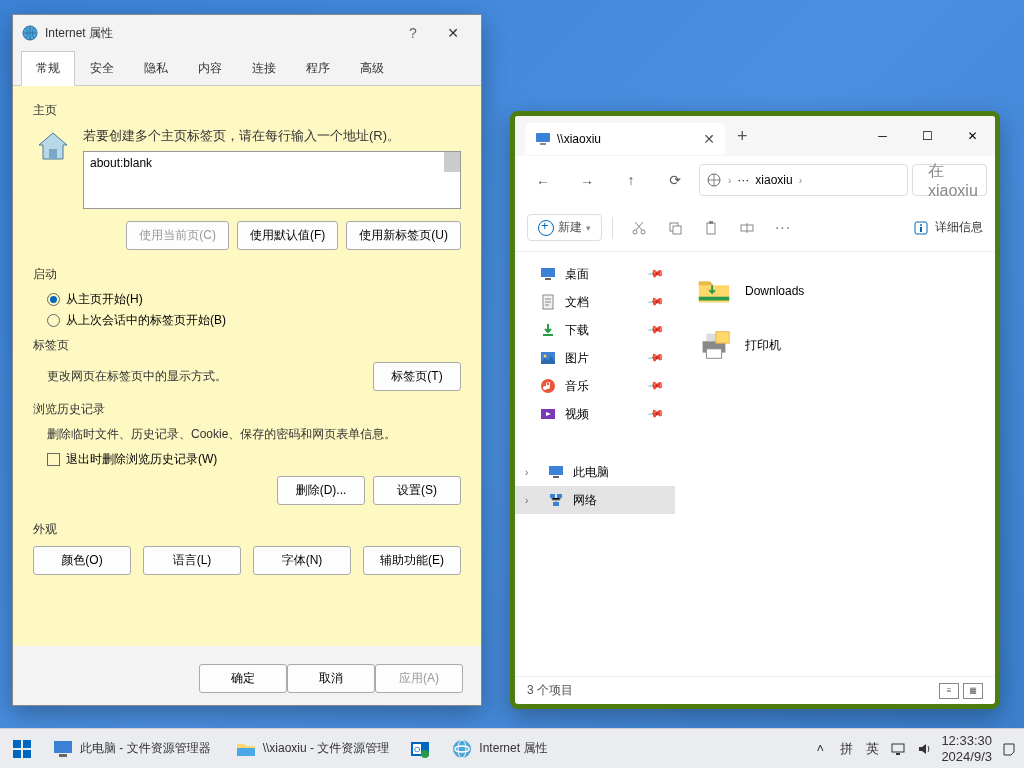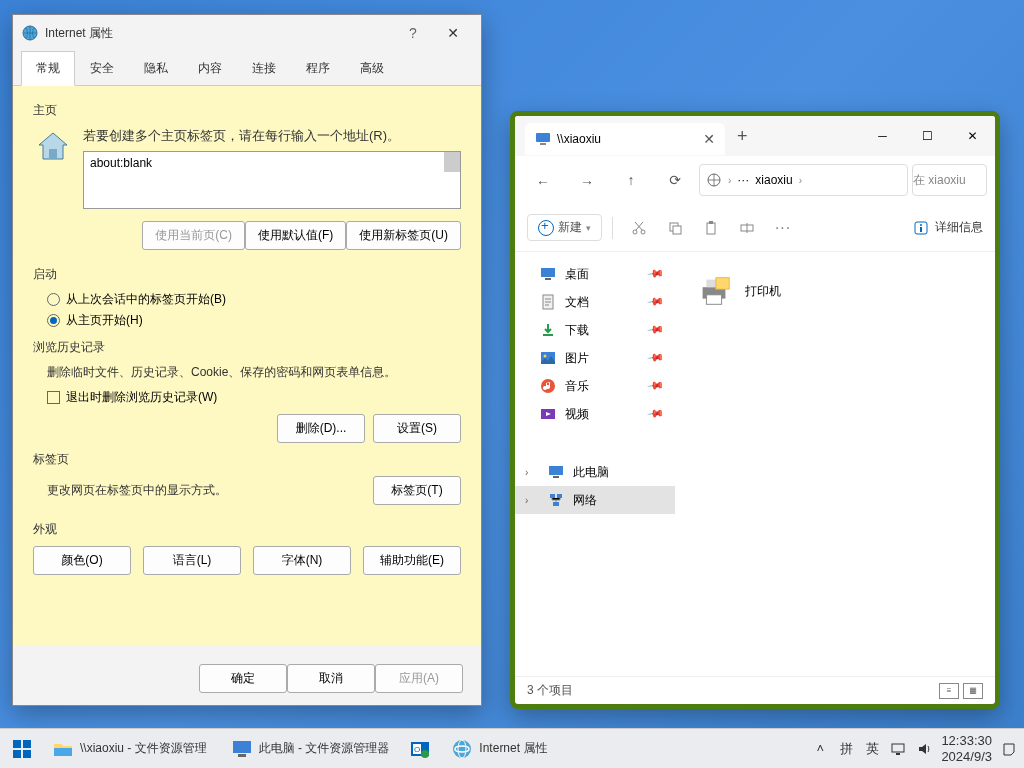--- a/index.html
+++ b/index.html
@@ -17,21 +17,21 @@
 .tab.active { background:#fff; border-color:#ccc; border-bottom:1px solid #fff; margin-bottom:-1px; }
 .tab-body { background:#fef9c3; padding:16px 20px 8px 20px; height:560px; position:relative; }
 .section-title { font-size:12px; color:#333; margin-bottom:8px; }
 .homepage-row { display:flex; gap:10px; }
 .home-icon { width:40px; height:40px; }
 .homepage-right { flex:1; }
 .hp-text { font-size:13px; color:#333; margin-bottom:6px; }
 .ta-wrap { position:relative; }
 .ta { width:100%; height:58px; border:1px solid #999; padding:4px 6px; font-size:12px; resize:none; font-family:inherit; }
 .scroll-thumb { position:absolute; right:1px; top:1px; width:16px; height:20px; background:#ccc; }
-.btn-row { display:flex; margin-top:8px; justify-content:flex-end; }
+.btn-row { display:flex; gap:8px; margin-top:8px; justify-content:flex-end; }
 .btn { background:#fdfdfd; border:1px solid #aaa; padding:5px 12px; font-size:12px; min-width:88px; border-radius:3px; cursor:pointer; text-align:center; }
 .btn.disabled { color:#999; }
 .sect { margin-top:16px; }
 .radio-row, .check-row { display:flex; align-items:center; gap:6px; margin:4px 0 4px 14px; font-size:12px; }
 .radio { width:13px; height:13px; border:1px solid #666; border-radius:50%; display:inline-flex; align-items:center; justify-content:center; }
 .radio.checked::after { content:""; width:7px; height:7px; background:#0067c0; border-radius:50%; }
 .checkbox { width:13px; height:13px; border:1px solid #666; display:inline-block; }
 .desc { font-size:12px; color:#333; margin:4px 0 8px 14px; }
 .btn-row-right { display:flex; gap:8px; justify-content:flex-end; margin-top:8px; }
 .btn-grid { display:flex; gap:12px; margin-top:8px; }
@@ -44,21 +44,21 @@
 .ex-tab { display:flex; align-items:center; gap:6px; height:32px; margin:6px 0 0 10px; padding:0 10px; background:#fff; border-radius:6px 6px 0 0; font-size:12px; min-width:200px; }
 .ex-tab-icon { width:16px; height:16px; }
 .ex-tab-close { margin-left:auto; font-size:14px; color:#555; cursor:pointer; }
 .ex-newtab { margin-left:12px; font-size:18px; color:#555; cursor:pointer; }
 .ex-winbtns { margin-left:auto; display:flex; }
 .ex-winbtn { width:45px; height:40px; display:flex; align-items:center; justify-content:center; font-size:12px; cursor:pointer; }
 .ex-nav { height:48px; display:flex; align-items:center; gap:4px; padding:0 8px; background:#fff; }
 .nav-btn { width:40px; height:32px; display:flex; align-items:center; justify-content:center; font-size:14px; color:#555; cursor:pointer; border-radius:4px; }
 .addr { flex:1; height:32px; border:1px solid #ddd; border-radius:4px; display:flex; align-items:center; padding:0 6px; gap:6px; font-size:12px; }
 .addr-chev { color:#888; font-size:10px; }
-.search { width:75px; height:32px; border:1px solid #ddd; border-radius:4px; padding:0 0; font-size:12px; color:#888; display:flex; align-items:center; }
+.search { width:75px; height:32px; border:1px solid #ddd; border-radius:4px; padding:0 15px; font-size:16px; color:#888; display:flex; align-items:center; }
 .ex-toolbar { height:48px; display:flex; align-items:center; gap:4px; padding:0 12px; border-bottom:1px solid #eee; }
 .tb-new { display:flex; align-items:center; gap:4px; padding:4px 10px; font-size:12px; color:#555; cursor:pointer; border:1px solid #ddd; border-radius:4px; }
 .tb-new-icon { width:16px; height:16px; border:1.5px solid #0067c0; border-radius:50%; position:relative; }
 .tb-new-icon::before { content:"+"; position:absolute; top:-3px; left:2px; color:#0067c0; font-size:13px; }
 .tb-sep { width:1px; height:22px; background:#ddd; margin:0 6px; }
 .tb-btn { width:32px; height:32px; display:flex; align-items:center; justify-content:center; cursor:pointer; border-radius:4px; color:#888; }
 .tb-details { margin-left:auto; display:flex; align-items:center; gap:6px; font-size:12px; color:#333; cursor:pointer; }
 .ex-body { display:flex; height:calc(100% - 40px - 48px - 48px - 28px); }
 .sidebar { width:160px; padding:8px 0; }
 .sb-item { display:flex; align-items:center; gap:8px; padding:5px 12px 5px 24px; font-size:12px; cursor:pointer; }
@@ -122,47 +122,47 @@
     </div>
     <div class="btn-row">
       <div class="btn disabled">使用当前页(C)</div>
       <div class="btn">使用默认值(F)</div>
       <div class="btn">使用新标签页(U)</div>
     </div>
 
     <div class="sect">
       <div class="section-title">启动</div>
       <div class="radio-row">
+          <span class="radio checked"></span>
+          <span>从主页开始(H)</span>
+        </div>
+      <div class="radio-row">
           <span class="radio"></span>
           <span>从上次会话中的标签页开始(B)</span>
         </div>
-      <div class="radio-row">
-          <span class="radio checked"></span>
-          <span>从主页开始(H)</span>
-        </div>
+    </div>
+
+    <div class="sect" style="margin-top:8px">
+      <div class="section-title">标签页</div>
+      <div style="display:flex;align-items:center;">
+        <div class="desc" style="margin:0 0 0 14px;flex:1">更改网页在标签页中的显示方式。</div>
+        <div class="btn">标签页(T)</div>
+      </div>
     </div>
 
     <div class="sect" style="margin-top:10px">
       <div class="section-title">浏览历史记录</div>
       <div class="desc">删除临时文件、历史记录、Cookie、保存的密码和网页表单信息。</div>
       <div class="check-row">
           <span class="checkbox"></span>
           <span>退出时删除浏览历史记录(W)</span>
         </div>
       <div class="btn-row-right">
         <div class="btn">删除(D)...</div>
         <div class="btn">设置(S)</div>
-      </div>
-    </div>
-
-    <div class="sect" style="margin-top:8px">
-      <div class="section-title">标签页</div>
-      <div style="display:flex;align-items:center;">
-        <div class="desc" style="margin:0 0 0 14px;flex:1">更改网页在标签页中的显示方式。</div>
-        <div class="btn">标签页(T)</div>
       </div>
     </div>
 
     <div class="sect">
       <div class="section-title">外观</div>
       <div class="btn-grid">
         <div class="btn">颜色(O)</div>
         <div class="btn">语言(L)</div>
         <div class="btn">字体(N)</div>
         <div class="btn">辅助功能(E)</div>
@@ -336,20 +336,29 @@
               <rect x="5" y="10" width="6" height="4" fill="#3b82d6"></rect>
               <path d="M4 6v2h8V6M8 8v2" stroke="#888"></path>
             </svg>
           </span>
           <span>网络</span>
         </div>
     </div>
     <div class="content">
       <div class="item">
         <svg class="item-icon" viewBox="0 0 40 40">
+            <path d="M4 10h12l3 4h17v18H4z" fill="#ffd76a"></path>
+            <path d="M4 10h12l3 4H4z" fill="#e8b84a"></path>
+            <rect x="4" y="26" width="32" height="4" fill="#2a9a4a"></rect>
+            <path d="M18 14v8m-3-3l3 3 3-3" stroke="#2a9a4a" stroke-width="2" fill="none"></path>
+          </svg>
+        <span>Downloads</span>
+      </div>
+      <div class="item">
+        <svg class="item-icon" viewBox="0 0 40 40">
             <rect x="8" y="16" width="24" height="12" fill="#888"></rect>
             <rect x="12" y="8" width="16" height="8" fill="#ddd"></rect>
             <rect x="12" y="24" width="16" height="10" fill="#fff" stroke="#888"></rect>
             <rect x="22" y="6" width="14" height="12" fill="#ffd76a" stroke="#e8b84a"></rect>
           </svg>
         <span>打印机</span>
       </div>
     </div>
   </div>
   <div class="ex-status">
@@ -365,31 +374,31 @@
   <div class="start">
     <svg width="20" height="20" viewBox="0 0 20 20">
         <rect x="1" y="1" width="8" height="8" fill="#0067c0"></rect>
         <rect x="11" y="1" width="8" height="8" fill="#0067c0"></rect>
         <rect x="1" y="11" width="8" height="8" fill="#0067c0"></rect>
         <rect x="11" y="11" width="8" height="8" fill="#0067c0"></rect>
       </svg>
   </div>
   <div class="task">
     <svg class="task-icon" viewBox="0 0 22 22">
+        <rect x="2" y="3" width="18" height="12" fill="#3b82d6"></rect>
+        <rect x="7" y="16" width="8" height="3" fill="#666"></rect>
+      </svg>
+    <span>此电脑 - 文件资源管理器</span>
+  </div>
+  <div class="task">
+    <svg class="task-icon" viewBox="0 0 22 22">
         <path d="M2 6h7l2 2h9v10H2z" fill="#ffd76a"></path>
         <rect x="2" y="10" width="18" height="8" fill="#4aa8e8"></rect>
       </svg>
     <span>\\xiaoxiu - 文件资源管理</span>
-  </div>
-  <div class="task">
-    <svg class="task-icon" viewBox="0 0 22 22">
-        <rect x="2" y="3" width="18" height="12" fill="#3b82d6"></rect>
-        <rect x="7" y="16" width="8" height="3" fill="#666"></rect>
-      </svg>
-    <span>此电脑 - 文件资源管理器</span>
   </div>
   <div class="task" style="padding:4px 6px">
     <svg class="task-icon" viewBox="0 0 22 22">
         <rect x="2" y="4" width="18" height="14" fill="#0067c0"></rect>
         <rect x="4" y="6" width="8" height="10" fill="#fff"></rect>
         <text x="8" y="14" font-size="8" fill="#0067c0" text-anchor="middle">O</text>
         <circle cx="16" cy="16" r="4" fill="#2a9a4a"></circle>
       </svg>
   </div>
   <div class="task">

